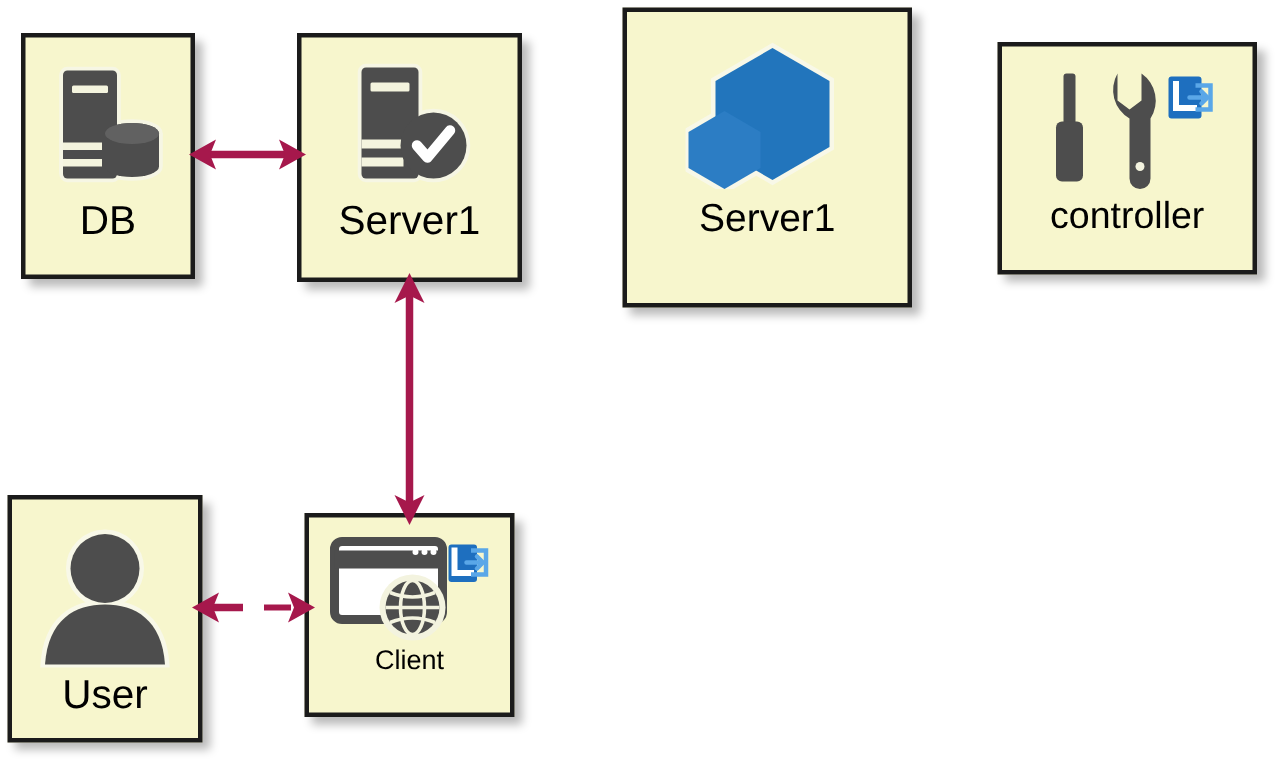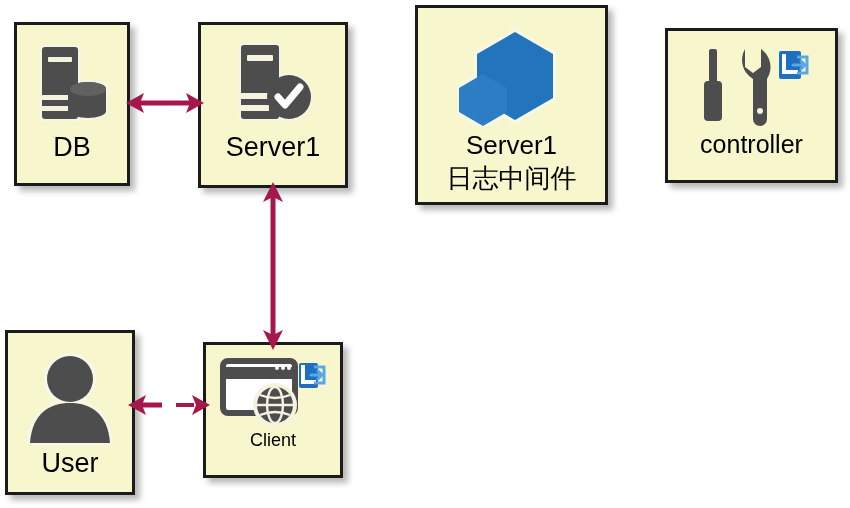--- a/index.html
+++ b/index.html
@@ -126,21 +126,20 @@
       <svg width="110" height="100" viewBox="0 0 110 100">
         <g stroke="#f8f8e8" stroke-width="6" fill="none">
           <path d="M58 6 L96 28 L96 72 L58 94 L20 72 L20 28 Z"></path>
           <path d="M26 48 L50 62 L50 86 L26 100 L2 86 L2 62 Z"></path>
         </g>
         <path d="M58 6 L96 28 L96 72 L58 94 L20 72 L20 28 Z" fill="#2275BC"></path>
         <path d="M26 48 L50 62 L50 86 L26 100 L2 86 L2 62 Z" fill="#2c7dc4"></path>
       </svg>
     </span>
     <span class="caption">Server1</span>
-    <span class="caption caption-cjk">日志中间件</span>
   </div>
 
   <div class="node" id="node-user">
     <span class="glyph">
       <svg width="92" height="94" viewBox="0 0 92 94">
         <g stroke="#f8f8e8" stroke-width="6" fill="none">
           <circle cx="46" cy="28" r="23"></circle>
           <path d="M6 92 C8 62 26 52 46 52 C66 52 84 62 86 92 Z"></path>
         </g>
         <circle cx="46" cy="28" r="23" fill="#4d4d4d"></circle>

